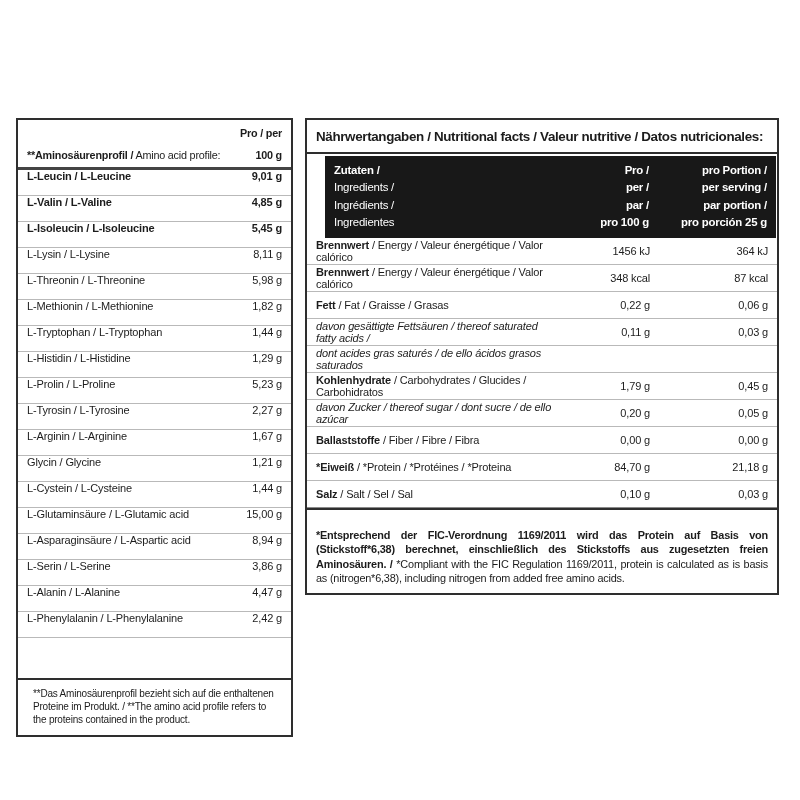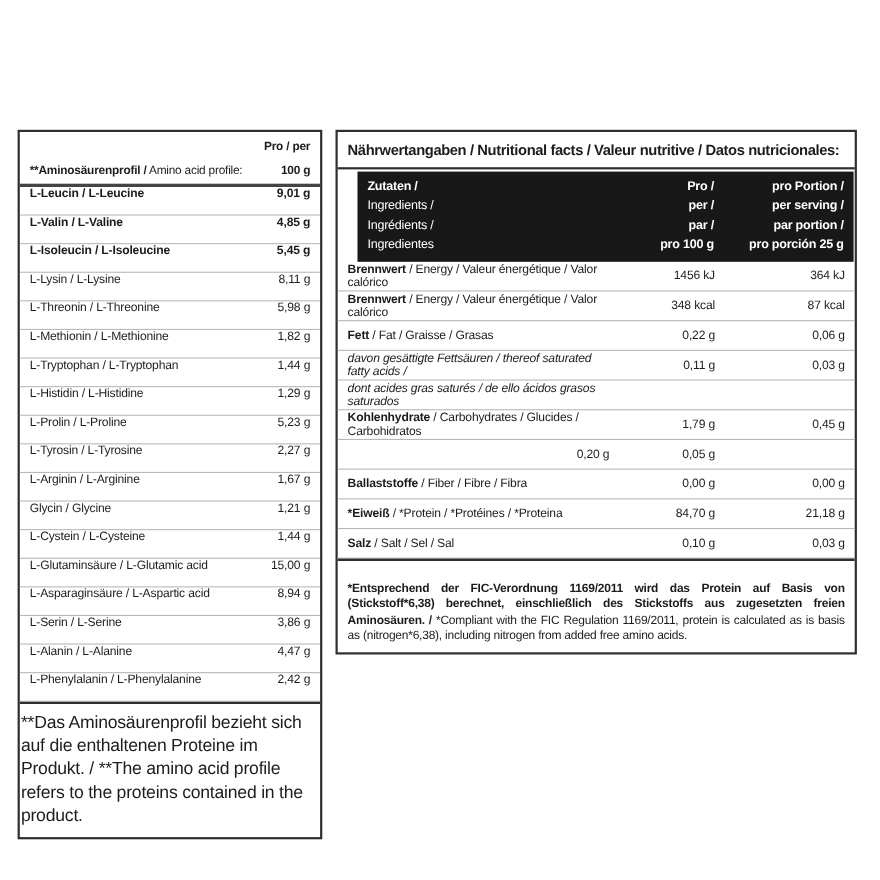--- a/index.html
+++ b/index.html
@@ -18,22 +18,22 @@
   .a-h-line2{ display:flex; justify-content:space-between; align-items:baseline; }
   .a-h-label span.reg{ font-weight:normal; }
   .a-row{
     display:flex; justify-content:space-between; 
     height:26px; padding:0 9px; font-size:11px; letter-spacing:-0.15px;
     border-bottom:1px solid #b9b9b9;
   }
   .a-row.bold{ font-weight:bold; }
   .a-row:nth-last-of-type(1){ border-bottom:1px solid #8a8a8a; }
   .a-footnote{
-    border-top:2px solid #2e2e2e; padding:7px 1px 8px;
-    font-size:16px; line-height:1.32; letter-spacing:-0.2px;
+    border-top:2px solid #2e2e2e; padding:7px 15px 8px;
+    font-size:10px; line-height:1.32; letter-spacing:-0.2px;margin-top:40px;
   }
 
   
   .nutrition-table{
     position:absolute; left:305px; top:118px; width:474px;
     border:2px solid #2e2e2e; background:#fff;
   }
   .n-title{
     padding:9px 9px 8px; font-size:13.4px; font-weight:bold; letter-spacing:-0.35px;
     border-bottom:2px solid #2e2e2e;
@@ -202,20 +202,21 @@
         <div class="lbl"><b></b><span>dont acides gras saturés / de ello ácidos grasos saturados</span></div>
         <div class="v"></div>
         <div class="v"></div>
       </div>
       <div class="n-row">
         <div class="lbl"><b>Kohlenhydrate</b><span> / Carbohydrates / Glucides / Carbohidratos</span></div>
         <div class="v">1,79 g</div>
         <div class="v">0,45 g</div>
       </div>
       <div class="n-row italic">
+        <div class="lbl"><b></b><span>davon Zucker / thereof sugar / dont sucre / de ello azúcar</span></div>
         <div class="v">0,20 g</div>
         <div class="v">0,05 g</div>
       </div>
       <div class="n-row">
         <div class="lbl"><b>Ballaststoffe</b><span> / Fiber / Fibre / Fibra</span></div>
         <div class="v">0,00 g</div>
         <div class="v">0,00 g</div>
       </div>
       <div class="n-row">
         <div class="lbl"><b>*Eiweiß</b><span> / *Protein / *Protéines / *Proteina</span></div>

